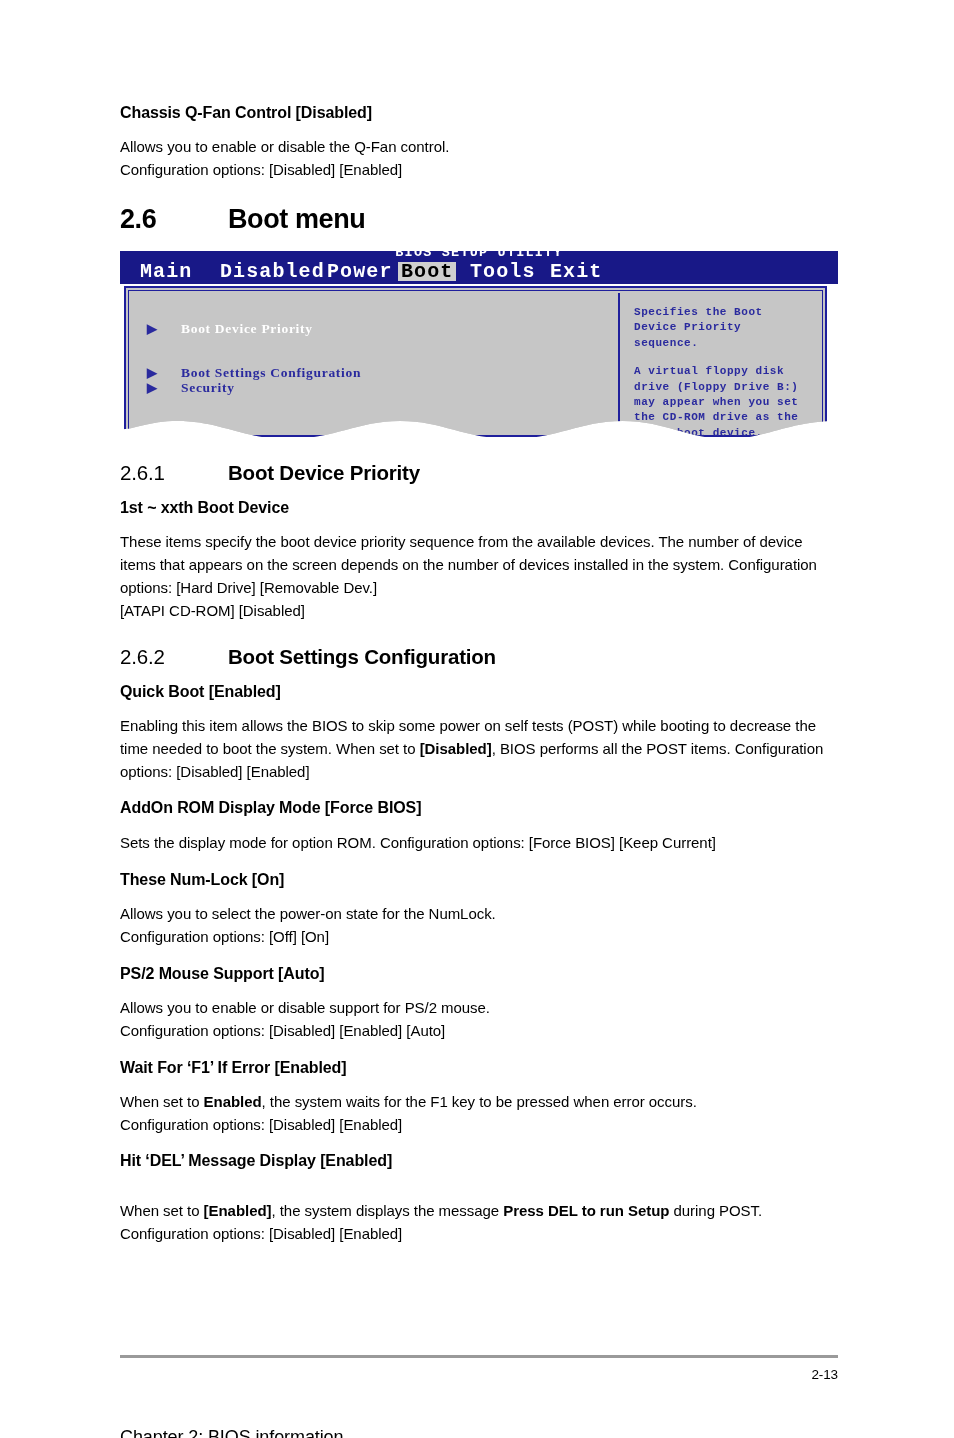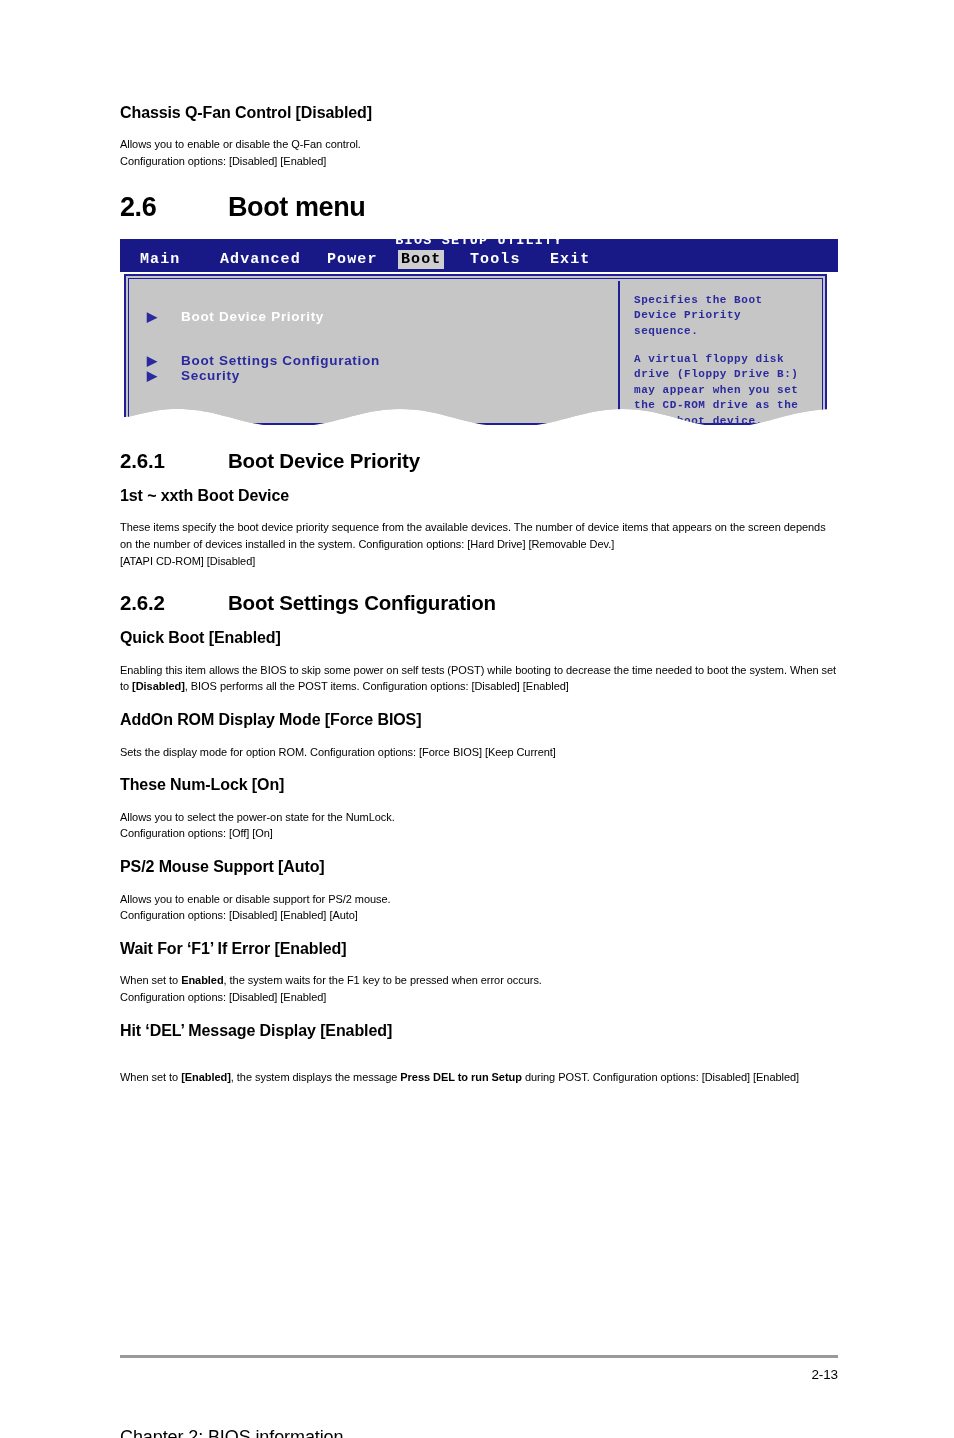--- a/index.html
+++ b/index.html
@@ -32,21 +32,21 @@
 
   
   h3.subhead {
     font-size: 16px;
     font-weight: bold;
     margin: 0 0 14px 0;
     letter-spacing: -0.1px;
     line-height: 1.15;
   }
   p.body {
-    font-size: 11px;
+    font-size: 15px;
     line-height: 1.52;
     margin: 0 0 16px 0;
     letter-spacing: -0.05px;
   }
   p.body b { font-weight: bold; }
 
   .sec-head {
     display: flex;
     margin: 0 0 16px 0;
     align-items: baseline;
@@ -63,21 +63,21 @@
     font-size: 27px;
     letter-spacing: -0.4px;
   }
 
   .sub-head {
     display: flex;
     margin: 0 0 14px 0;
     align-items: baseline;
   }
   .sub-head .num {
-    font-weight: bold;
+    font-weight: normal;
     font-size: 20.5px;
     width: 108px;
     flex: 0 0 108px;
     letter-spacing: -0.2px;
   }
   .sub-head .ttl {
     font-weight: bold;
     font-size: 20.5px;
     letter-spacing: -0.2px;
   }
@@ -119,21 +119,21 @@
     letter-spacing: 1.2px;
     white-space: nowrap;
   }
   .bios-menu {
     position: absolute;
     left: 0;
     top: 11px;
     width: 718px;
     height: 22px;
     font-family: "Liberation Mono", monospace;
-    font-size: 15px;
+    font-size: 20px;
     font-weight: bold;
     color: #ffffff;
     letter-spacing: 1.1px;
   }
   .bios-menu span.mi {
     position: absolute;
     top: 0;
     white-space: nowrap;
     line-height: 19px;
   }
@@ -180,21 +180,21 @@
     position: absolute;
     left: 489px;
     top: 2px;
     bottom: 0;
     width: 2px;
     background: #1f1f9c;
   }
 
   .bios-item {
     position: absolute;
-    font-family: Liberation Sans, sans-serif;
+    font-family: Liberation Serif, serif;
     font-size: 13.5px;
     font-weight: bold;
     letter-spacing: 0.7px;
     white-space: nowrap;
     color: #2a2a9e;
   }
   .bios-item.hl { color: #ffffff; }
   .bios-item .arw {
     color: #2a2a9e;
     display: inline-block;
@@ -280,21 +280,21 @@
           </clipPath>
         </defs>
       </svg>
 
       <div class="bios" style="clip-path:url(#waveClip);">
 
         <div class="bios-topbar">
           <div class="bios-title">BIOS SETUP UTILITY</div>
           <div class="bios-menu">
             <span class="mi mi-main">Main</span>
-            <span class="mi mi-adv">Advanced</span>
+            <span class="mi mi-adv">Disabled</span>
             <span class="mi mi-pow">Power</span>
             <span class="mi mi-boot sel">Boot</span>
             <span class="mi mi-tool">Tools</span>
             <span class="mi mi-exit">Exit</span>
           </div>
         </div>
 
         <div class="bios-body">
           <div class="bios-frame">
             <div class="bios-frame-inner">

